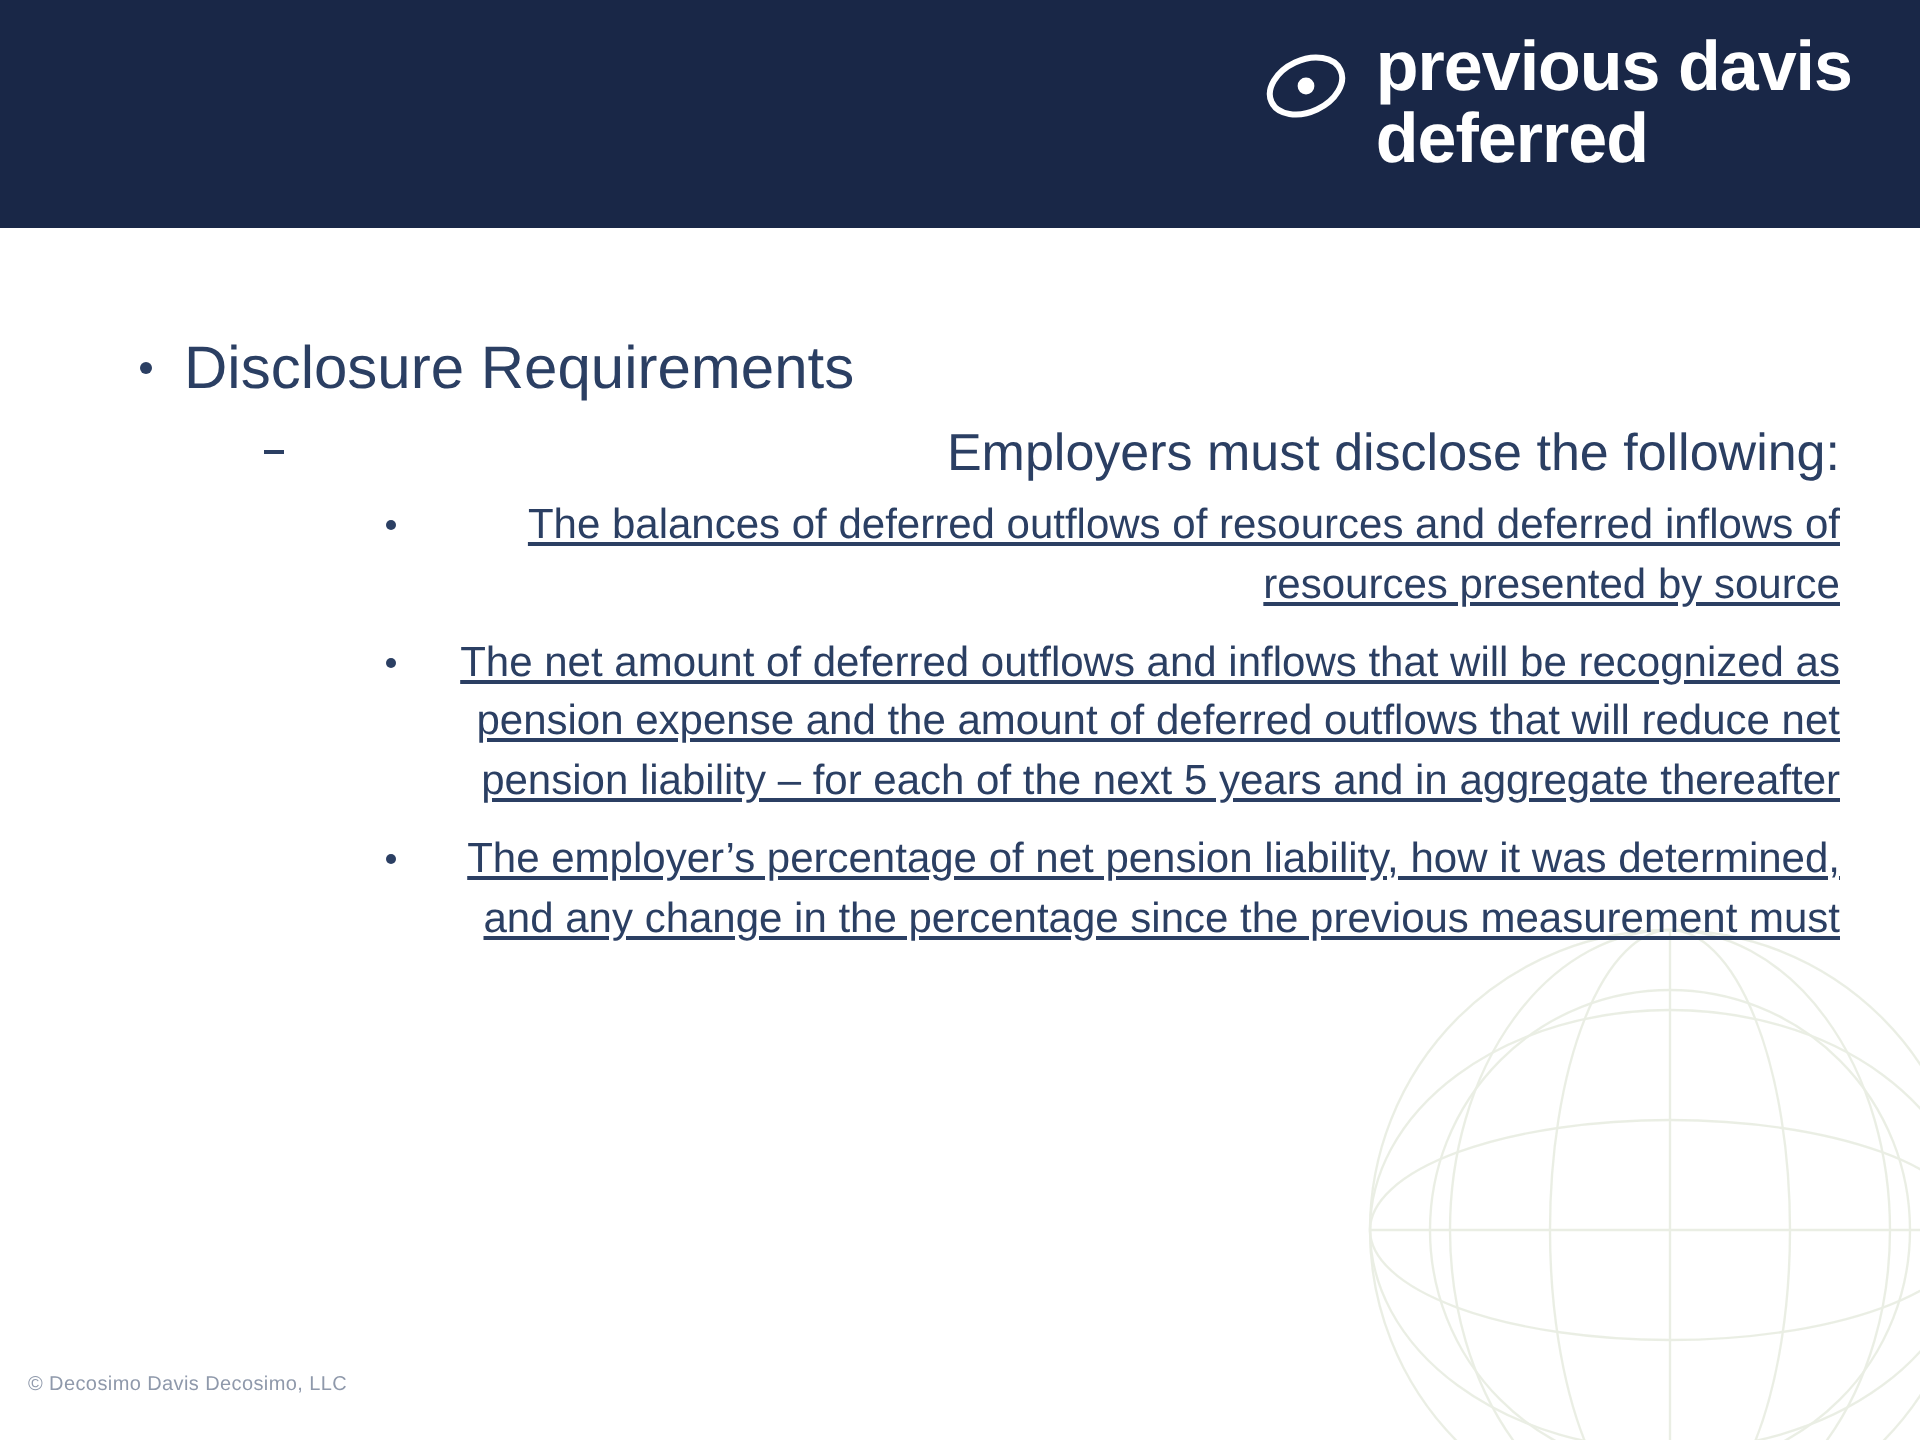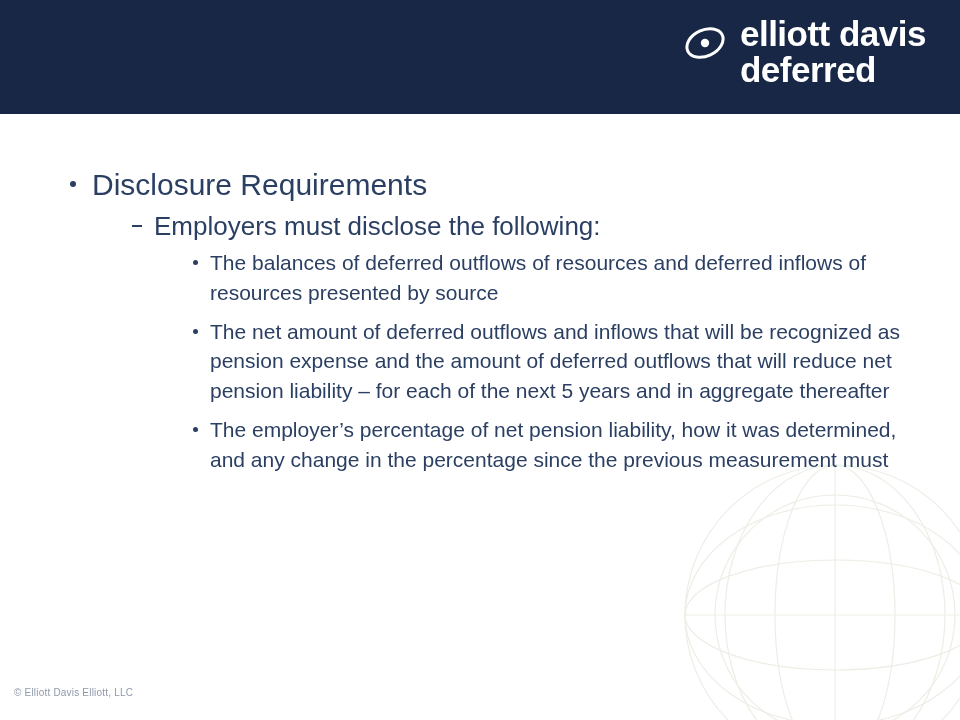--- a/index.html
+++ b/index.html
@@ -108,33 +108,35 @@
     margin-top: 6px;
     margin-left: 36px;
   }
   li.l2 {
     position: relative;
     color: #2b3f63;
     font-size: 26px;
     line-height: 1.25;
     padding-left: 26px;
     margin-bottom: 2px;
+    text-align: right;
   }
   li.l2 > .bullet-dash {
     position: absolute;
     left: 4px;
     top: 15px;
     width: 10px;
     height: 2px;
     background: #2b3f63;
   }
 
   ul.level3 {
     margin-top: 6px;
     margin-left: 34px;
+    text-decoration: underline;
   }
   li.l3 {
     position: relative;
     color: #2b3f63;
     font-size: 21px;
     line-height: 1.42;
     padding-left: 22px;
     margin-bottom: 9px;
     max-width: 740px;
   }
@@ -165,21 +167,21 @@
 
   <div class="header-bar">
     <div class="logo-block">
       <span class="logo-mark">
         <svg width="42" height="42" viewBox="0 0 42 42" xmlns="http://www.w3.org/2000/svg">
           <ellipse cx="21" cy="21" rx="19" ry="13" transform="rotate(-25 21 21)" fill="none" stroke="#ffffff" stroke-width="3"></ellipse>
           <circle cx="21" cy="21" r="4.2" fill="#ffffff"></circle>
         </svg>
       </span>
       <span class="logo-words">
-        <div class="logo-line1">elliott davis</div>
+        <div class="logo-line1">previous davis</div>
         <div class="logo-line2">deferred</div>
       </span>
     </div>
   </div>
 
   <svg class="globe" viewBox="0 0 330 330" xmlns="http://www.w3.org/2000/svg">
     <g fill="none" stroke="#d7dfcb" stroke-width="1.2">
       <circle cx="165" cy="165" r="150"></circle>
       <circle cx="165" cy="165" r="120"></circle>
       <ellipse cx="165" cy="165" rx="60" ry="150"></ellipse>
@@ -215,14 +217,14 @@
                 <span class="bullet-dot-sm"></span>
                 <span>The employer’s percentage of net pension liability, how it was determined, and any change in the percentage since the previous measurement must</span>
               </li>
             </ul>
           </li>
         </ul>
       </li>
     </ul>
   </div>
 
-  <div class="footer">© Elliott Davis Elliott, LLC</div>
+  <div class="footer">© Decosimo Davis Decosimo, LLC</div>
 </div>
 
 </body></html>

